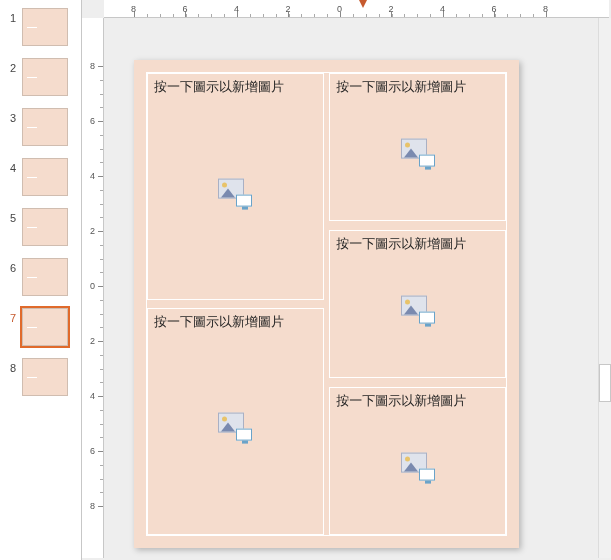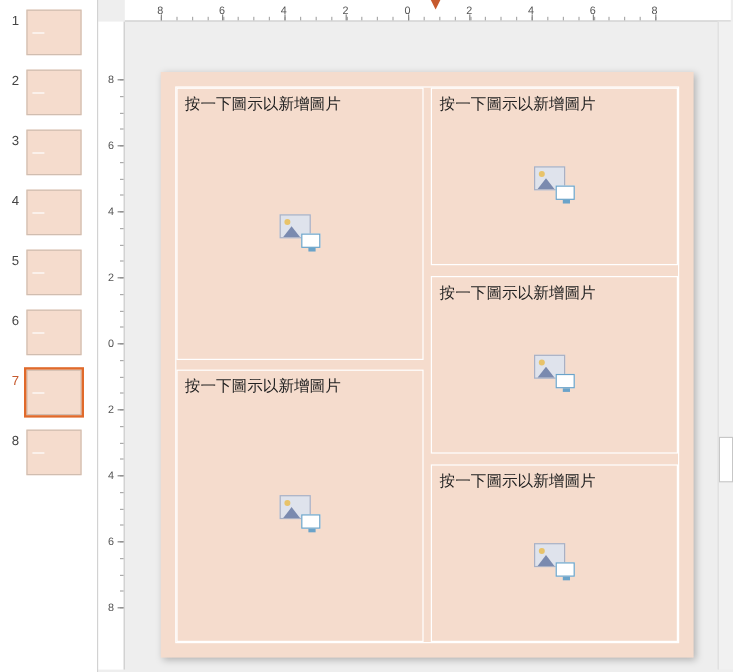--- a/index.html
+++ b/index.html
@@ -24,21 +24,21 @@
   .ruler-h .tick span { font-size: 9px; }
   .ruler-h .minor { position: absolute; bottom: 0; width: 1px; height: 3px; background: #aaa; }
   .ruler-h .cursor { position: absolute; top: 0; width: 0; height: 0; border-left: 4px solid transparent; border-right: 4px solid transparent; border-top: 8px solid #c65a2e; }
 
   .ruler-v { position: absolute; top: 18px; left: 0; width: 22px; bottom: 2px; background: #fff; border-right: 1px solid #c7c7c7; font-size: 9px; color: #555; }
   .ruler-v .tick { position: absolute; left: 0; width: 100%; display: flex; justify-content: center; }
   .ruler-v .tick::after { content: ""; position: absolute; right: 0; top: 50%; width: 5px; height: 1px; background: #888; }
   .ruler-v .minor { position: absolute; right: 0; width: 3px; height: 1px; background: #aaa; }
 
   .canvas-wrap { position: absolute; top: 18px; left: 22px; right: 2px; bottom: 2px; overflow: hidden; }
-  .slide { position: absolute; top: 42px; left: 30px; width: 444px; height: 488px; background: #f5dccd; box-shadow: 2px 2px 6px rgba(0,0,0,.25); }
+  .slide { position: absolute; top: 42px; left: 30px; width: 385px; height: 488px; background: #f5dccd; box-shadow: 2px 2px 6px rgba(0,0,0,.25); }
   .slide-inner { position: absolute; top: 12px; left: 12px; right: 12px; bottom: 12px; border: 1px solid #fff; }
 
   .ph { position: absolute; border: 1px solid #fff; background: transparent; }
   .ph-title { position: absolute; top: 4px; left: 6px; right: 6px; font-size: 13px; color: #222; white-space: nowrap; }
   .ph-icon { position: absolute; top: 50%; left: 50%; transform: translate(-50%,-30%); width: 34px; height: 28px; }
   .ph-icon .pic { width: 26px; height: 20px; background: #dfe3ec; border: 1px solid #a9b0c4; position: absolute; top: 0; left: 0; }
   .ph-icon .pic::before { content: ""; position: absolute; top: 3px; left: 3px; width: 5px; height: 5px; border-radius: 50%; background: #e8c36a; }
   .ph-icon .pic::after { content: ""; position: absolute; bottom: 0; left: 2px; width: 0; height: 0; border-left: 7px solid transparent; border-right: 7px solid transparent; border-bottom: 9px solid #7a8aaf; }
   .ph-icon .mon { width: 16px; height: 12px; background: #fff; border: 1px solid #6aa3c9; position: absolute; bottom: 0; right: 0; }
   .ph-icon .mon::after { content: ""; position: absolute; bottom: -4px; left: 5px; width: 6px; height: 3px; background: #6aa3c9; }

